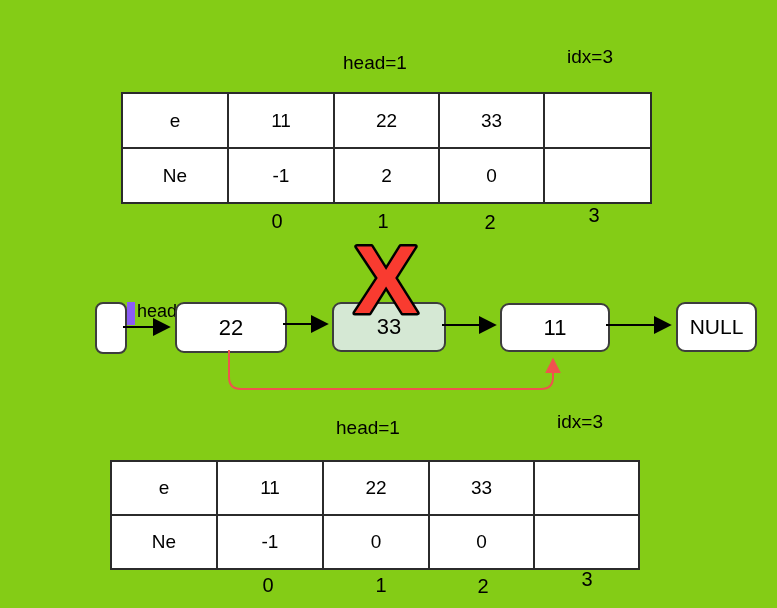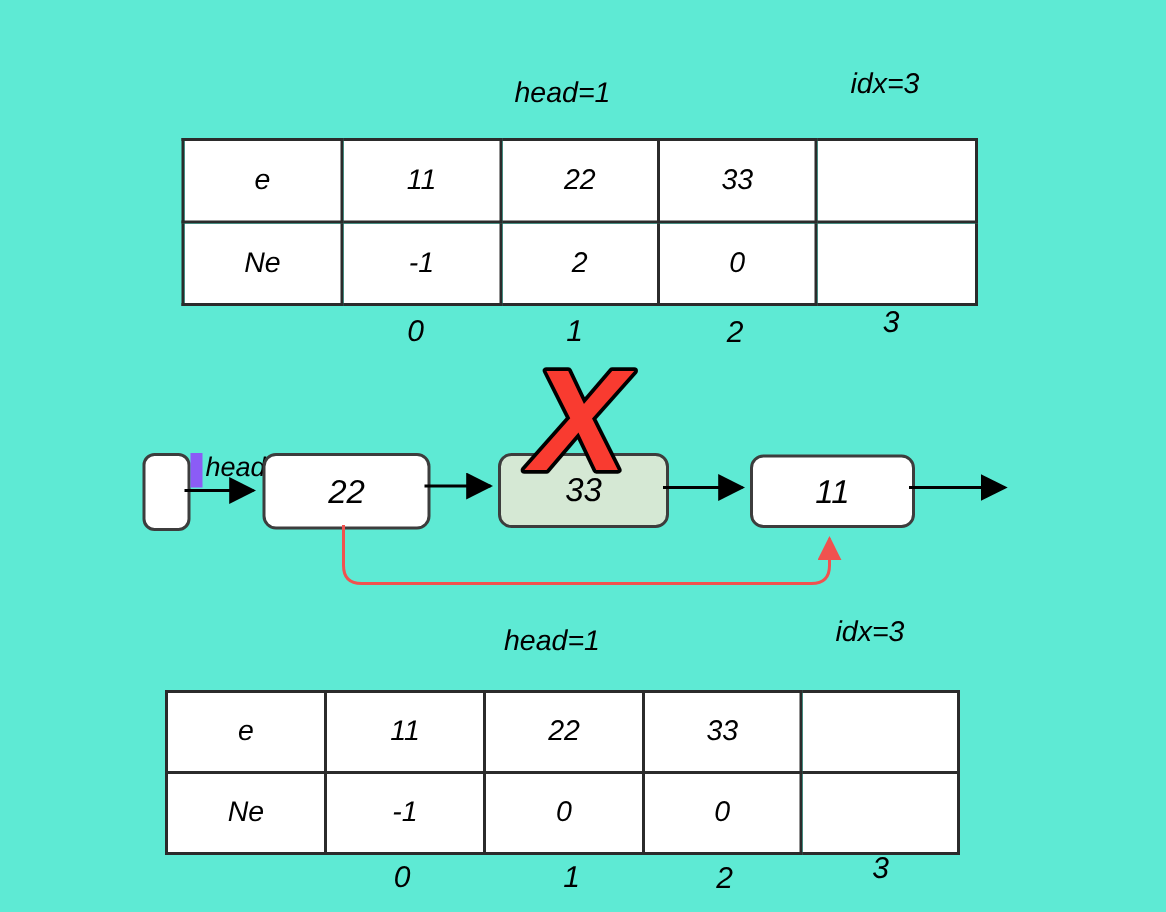--- a/index.html
+++ b/index.html
@@ -1,23 +1,22 @@
 <!DOCTYPE html>
 <html><head>
 <meta charset="utf-8">
 <style>
   html,body { margin:0; padding:0; background:#ffffff; }
   .canvas {
     position:relative;
     width:777px; height:608px;
-    background:#5eead4;
+    background:#84cc16;
     font-family:"Liberation Sans", sans-serif;
     color:#000;
     overflow:hidden;
-    font-style:italic;
   }
   .flabel { position:absolute; font-size:19px; white-space:nowrap; }
 
   table.arr {
     position:absolute;
     border-collapse:collapse;
     table-layout:fixed;
   }
   table.arr td {
     border:2px solid #2b2b2b;
@@ -115,20 +114,23 @@
 
   <div class="node" style="left:175px; top:302px; width:108px; height:47px;">
     <span>22</span>
   </div>
   <div class="node green" style="left:332px; top:302px; width:110px; height:46px;">
     <span>33</span>
   </div>
   <div class="node" style="left:500px; top:303px; width:106px; height:45px;">
     <span>11</span>
   </div>
+  <div class="node" style="left:676px; top:302px; width:77px; height:46px; font-size:21px;">
+    <span>NULL</span>
+  </div>
 
   <svg class="overlay" viewBox="0 0 777 608" xmlns="http://www.w3.org/2000/svg">
     <defs>
       <marker id="mB" viewBox="0 0 10 10" refX="9" refY="5" markerWidth="9" markerHeight="9" orient="auto-start-reverse">
         <path d="M0,0 L10,5 L0,10 z" fill="#000"></path>
       </marker>
       <marker id="mR" viewBox="0 0 10 10" refX="9" refY="5" markerWidth="8" markerHeight="8" orient="auto-start-reverse">
         <path d="M0,0 L10,5 L0,10 z" fill="#f0524f"></path>
       </marker>
     </defs>

